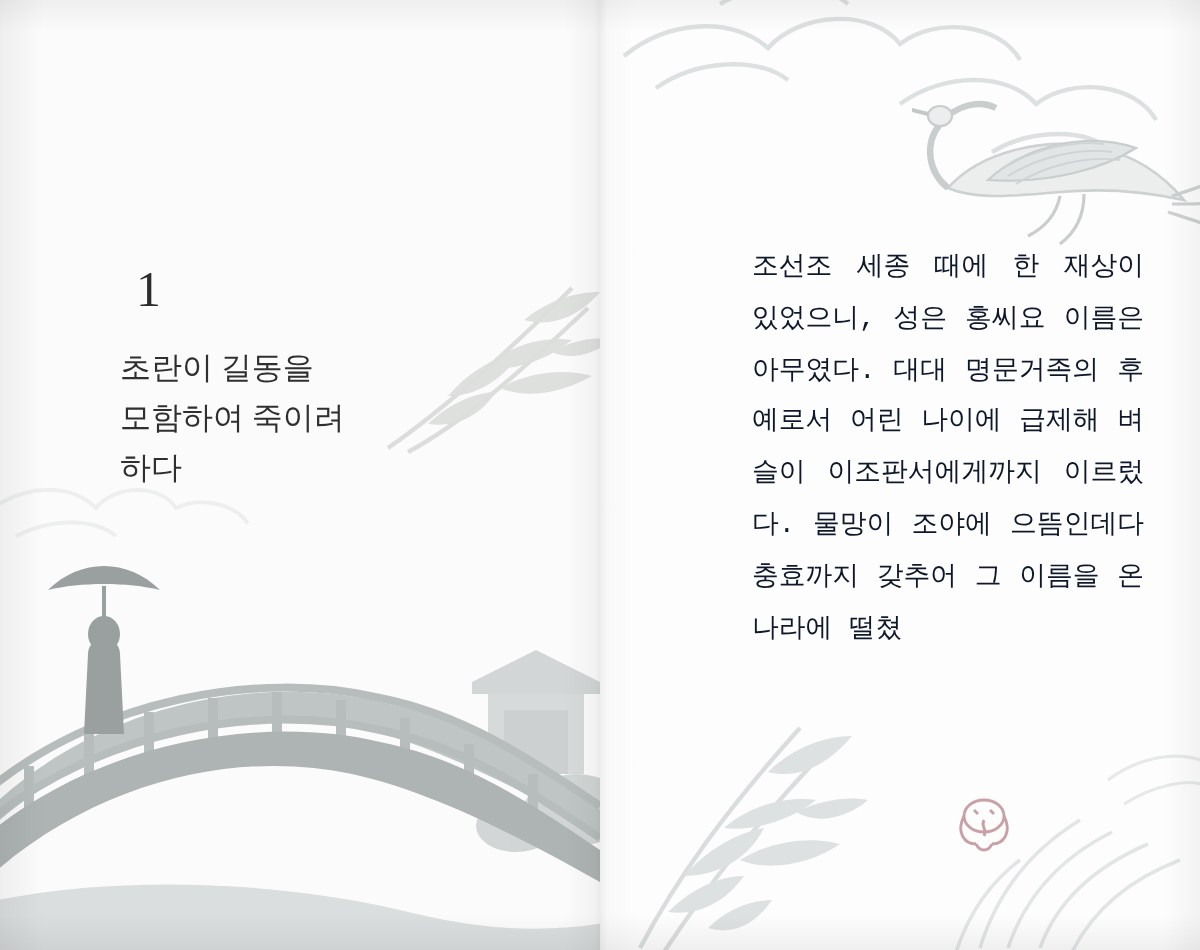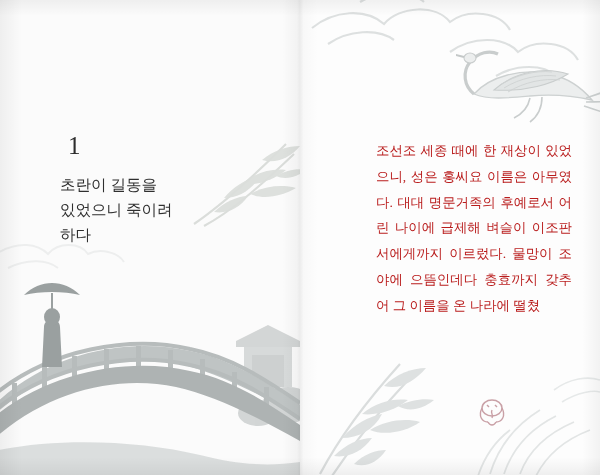--- a/index.html
+++ b/index.html
@@ -102,28 +102,28 @@
     color: #2f2f2f;
     z-index: 6;
     white-space: pre-line;
     font-family: "Liberation Serif", serif;
   }
 
   
   .body-text {
     position: absolute;
     left: 76px;
-    top: 138px;
+    top: 122px;
     width: 196px;
     font-size: 13.4px;
     line-height: 25.8px;
-    color: #b91c1c;
+    color: #0f172a;
     z-index: 6;
     text-align: justify;
-    font-family: Liberation Serif, serif;
+    font-family: Liberation Mono, monospace;
     white-space: pre-line;
     word-break: break-all;
   }
 
   .art {
     position: absolute;
     pointer-events: none;
   }
   svg { display: block; }
 </style>
@@ -206,21 +206,21 @@
 
         <g fill="#d7dada" opacity="0.9">
           <path d="M-6 196 C 60 182, 140 186, 200 200 C 240 210, 270 212, 306 206 L306 220 L-6 220 Z"></path>
         </g>
       </svg>
     </div>
 
     <div class="chapter-number">1</div>
 
     <div class="chapter-title">초란이 길동을
-있었으니 죽이려
+모함하여 죽이려
 하다</div>
   </div>
 
   <div class="page page-right">
 
     <div class="art" style="left:0px; top:-6px; width:300px; height:150px;">
       <svg width="300" height="150" viewBox="0 0 300 150">
         <g stroke="#dcdfdf" stroke-width="2.2" fill="none" opacity="0.95">
           <path d="M12 34 C 34 16, 66 14, 84 30 C 100 12, 136 10, 150 28 C 168 14, 200 18, 210 36"></path>
           <path d="M28 50 C 48 36, 78 34, 94 46"></path>

